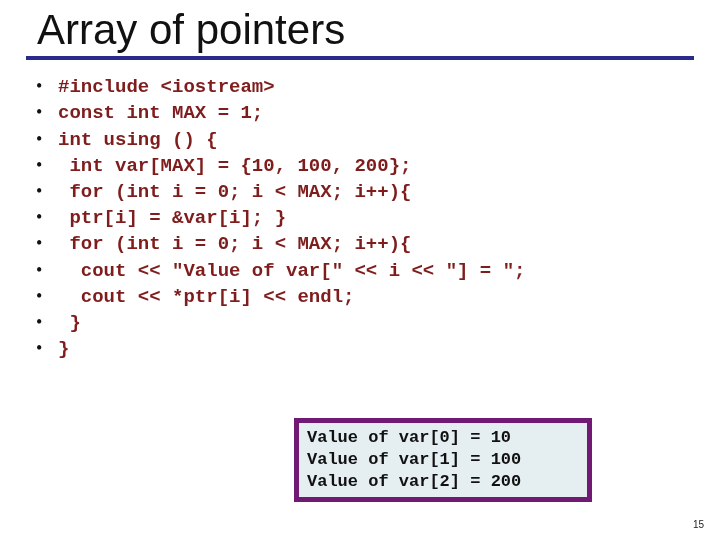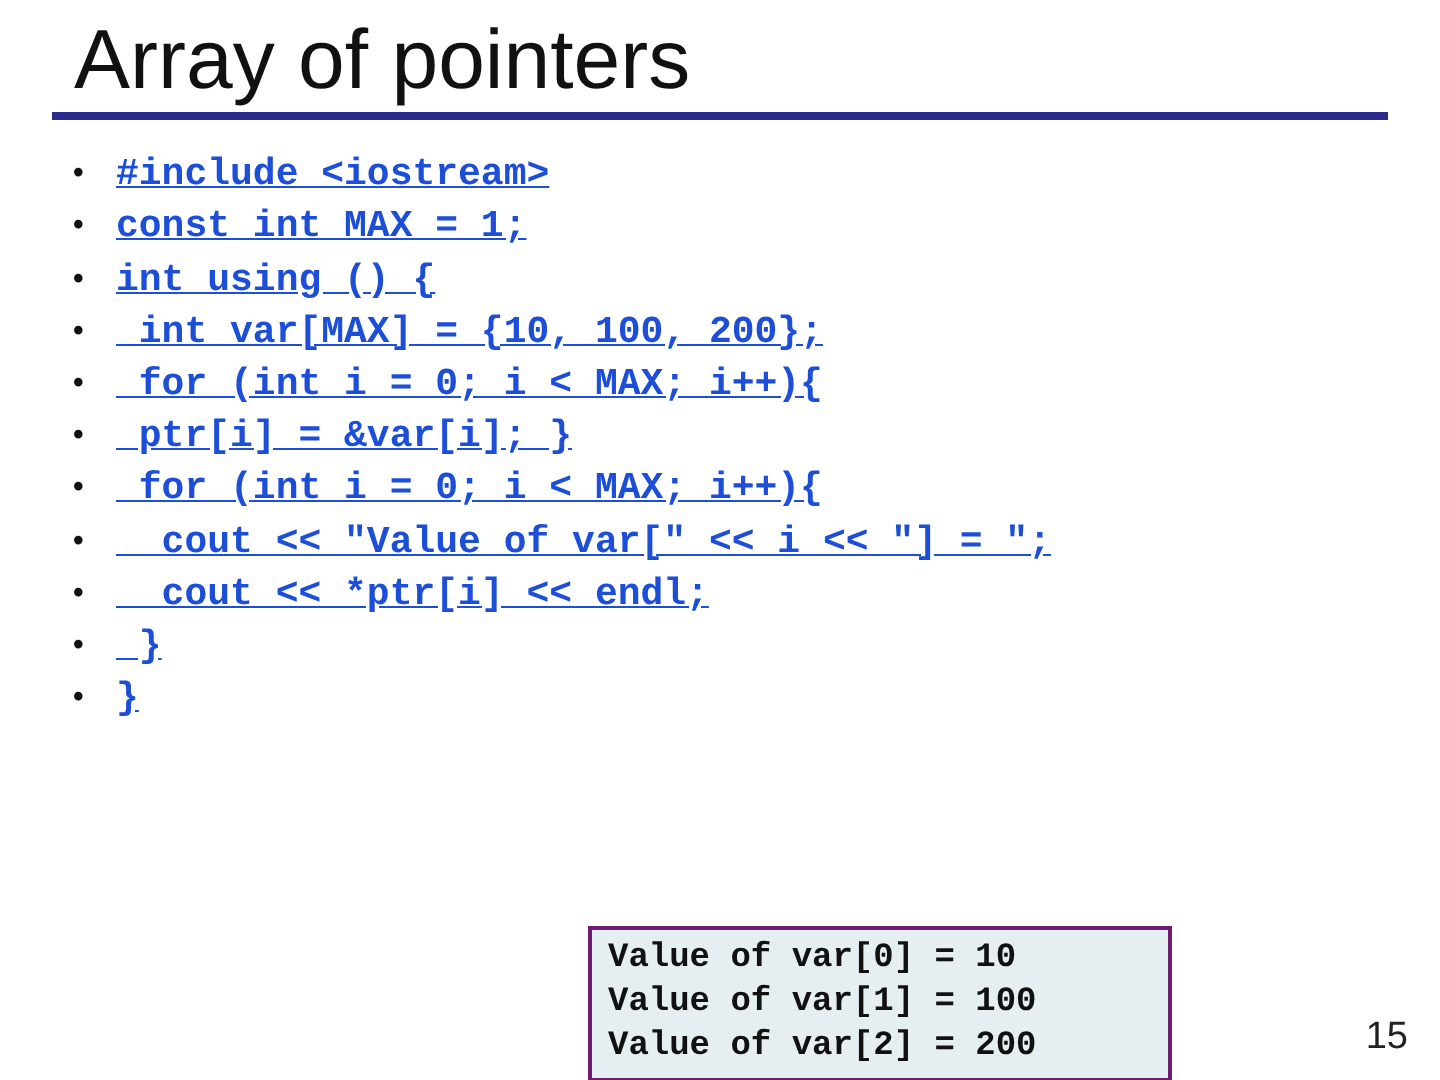--- a/index.html
+++ b/index.html
@@ -33,56 +33,54 @@
     padding: 0;
     list-style: none;
   }
   .code-list li {
     position: relative;
     padding-left: 22px;
     font-family: "Courier New", Courier, monospace;
     font-weight: bold;
     font-size: 19px;
     line-height: 1.38;
-    color: #1d4ed8;
+    color: #7f1d1d;
     white-space: pre;
-    text-decoration: underline;
   }
   .code-list li::before {
     content: "•";
     position: absolute;
     left: 0;
     top: 0;
     font-family: "Times New Roman", Times, serif;
     font-weight: normal;
     font-size: 18px;
     color: #111;
   }
   .output-box {
     position: absolute;
     left: 294px;
     top: 418px;
     width: 272px;
     padding: 4px 8px;
     background: #e5eef1;
-    border: 2px solid #701a75;
+    border: 5px solid #701a75;
     font-family: "Courier New", Courier, monospace;
     font-weight: bold;
     font-size: 17px;
     line-height: 1.3;
     color: #111;
     white-space: pre;
-    margin-top: 45px;
   }
   .page-number {
     position: absolute;
     right: 16px;
     bottom: 10px;
     font-family: Arial, Helvetica, sans-serif;
-    font-size: 19px;
+    font-size: 10px;
     color: #222;
   }
 </style>
 </head>
 <body>
 
 <div class="slide">
 
   <div class="title">Array of pointers</div>
 

